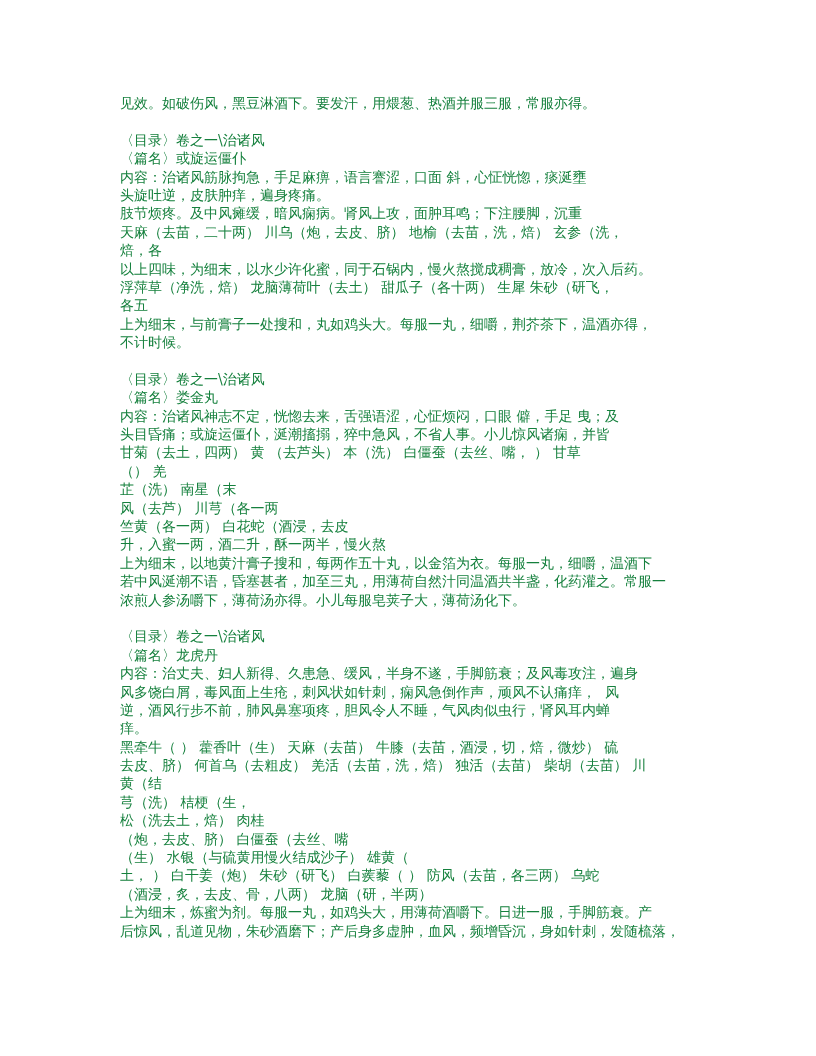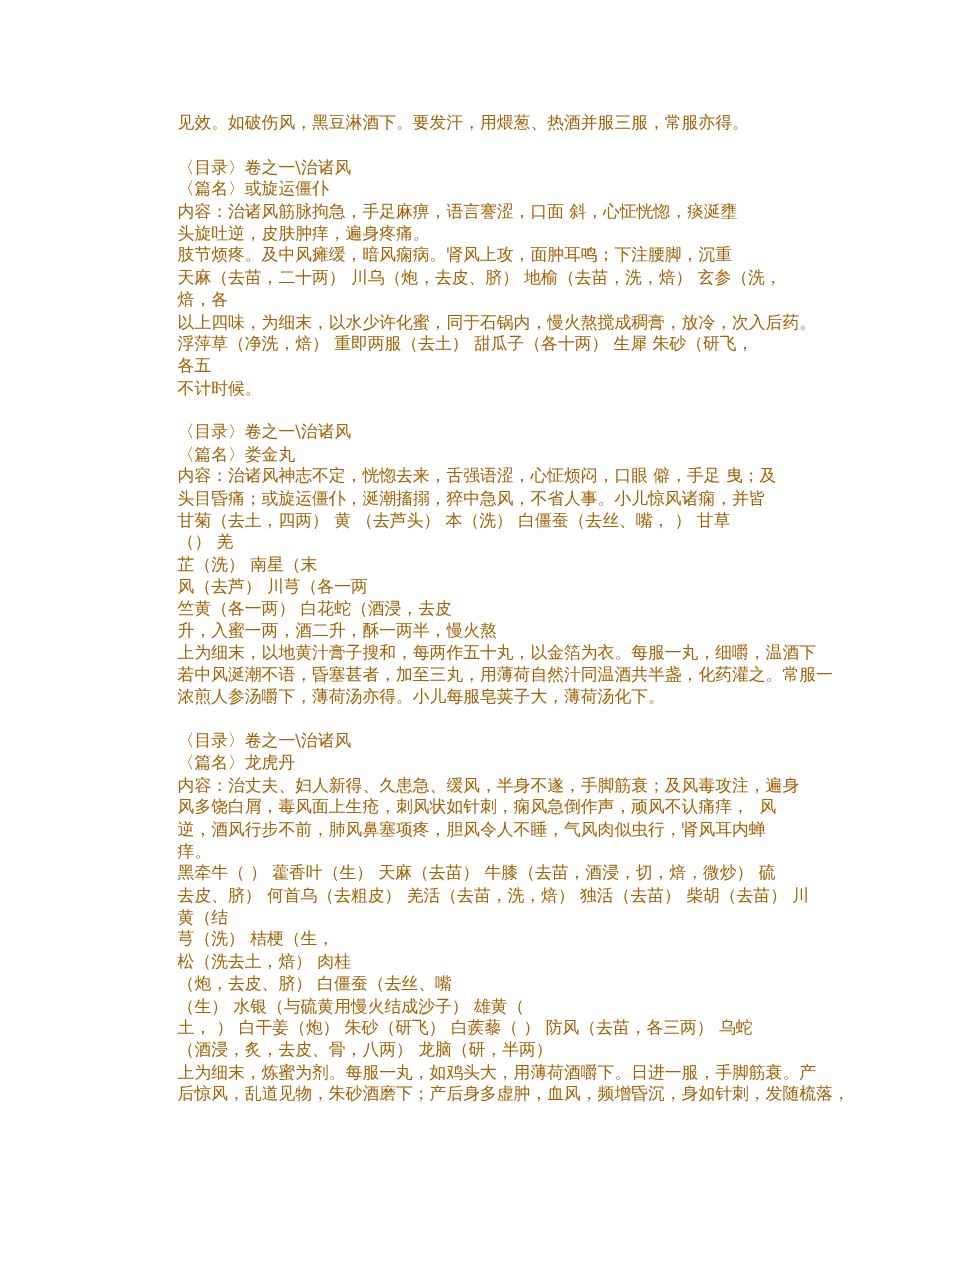--- a/index.html
+++ b/index.html
@@ -11,25 +11,24 @@
       width: 816px;
       height: 1056px;
       overflow: hidden;
       position: relative;
     }
     .page {
       position: absolute;
       left: 120px;
       top: 94px;
       width: 600px;
-      color: #a16207;
+      color: #15803d;
       font-family: "DejaVu Serif", "Liberation Serif", serif;
       font-size: 14px;
       line-height: 18.4px;
-      margin-left: 28px;
     }
     .line {
       white-space: pre;
       height: 18.4px;
       overflow: visible;
     }
     .blank {
       height: 18.4px;
     }
     .section {
@@ -45,22 +44,23 @@
       <div class="blank"></div>
       <div class="section">
         <div class="line">〈目录〉卷之一\治诸风</div>
         <div class="line">〈篇名〉或旋运僵仆</div>
         <div class="line">内容：治诸风筋脉拘急，手足麻痹，语言謇涩，口面 斜，心怔恍惚，痰涎壅</div>
         <div class="line">头旋吐逆，皮肤肿痒，遍身疼痛。</div>
         <div class="line">肢节烦疼。及中风瘫缓，暗风痫病。肾风上攻，面肿耳鸣；下注腰脚，沉重</div>
         <div class="line">天麻（去苗，二十两） 川乌（炮，去皮、脐） 地榆（去苗，洗，焙） 玄参（洗，</div>
         <div class="line">焙，各</div>
         <div class="line">以上四味，为细末，以水少许化蜜，同于石锅内，慢火熬搅成稠膏，放冷，次入后药。</div>
-        <div class="line">浮萍草（净洗，焙） 重即两服（去土） 甜瓜子（各十两） 生犀 朱砂（研飞，</div>
+        <div class="line">浮萍草（净洗，焙） 龙脑薄荷叶（去土） 甜瓜子（各十两） 生犀 朱砂（研飞，</div>
         <div class="line">各五</div>
+        <div class="line">上为细末，与前膏子一处搜和，丸如鸡头大。每服一丸，细嚼，荆芥茶下，温酒亦得，</div>
         <div class="line">不计时候。</div>
       </div>
       <div class="blank"></div>
       <div class="section">
         <div class="line">〈目录〉卷之一\治诸风</div>
         <div class="line">〈篇名〉娄金丸</div>
         <div class="line">内容：治诸风神志不定，恍惚去来，舌强语涩，心怔烦闷，口眼 僻，手足 曳；及</div>
         <div class="line">头目昏痛；或旋运僵仆，涎潮搐搦，猝中急风，不省人事。小儿惊风诸痫，并皆</div>
         <div class="line">甘菊（去土，四两） 黄 （去芦头） 本（洗） 白僵蚕（去丝、嘴， ） 甘草</div>
         <div class="line">（） 羌</div>

